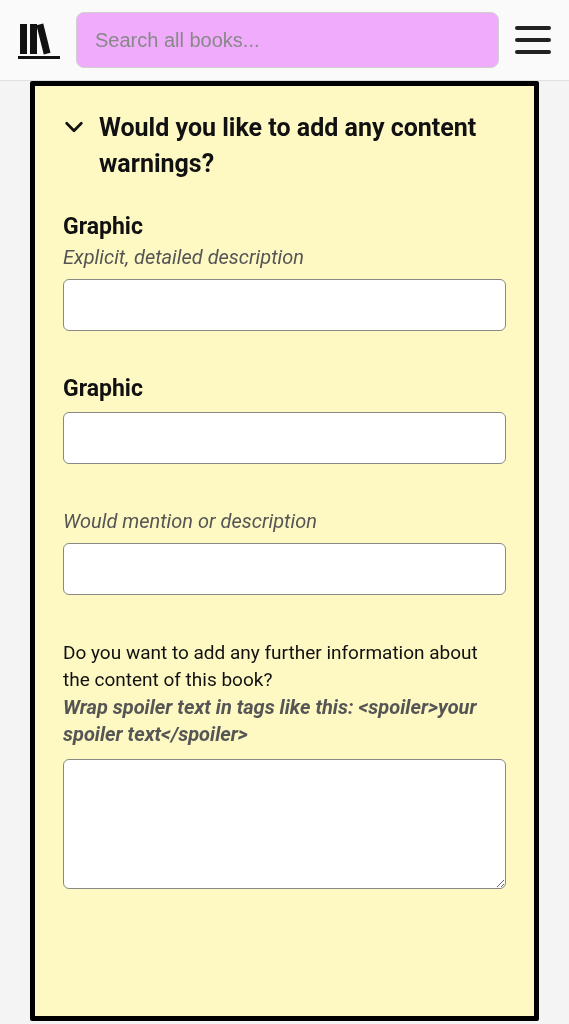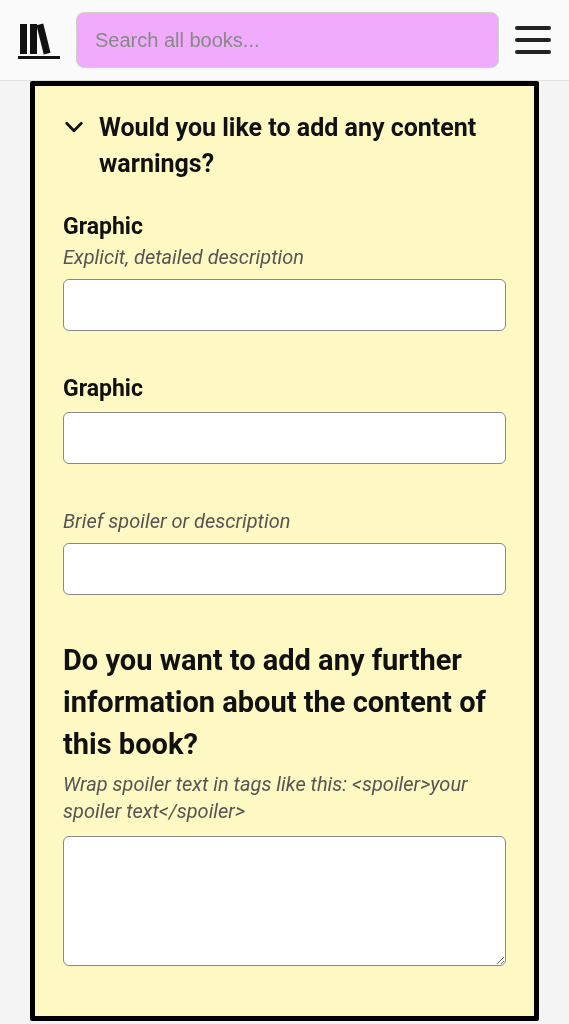--- a/index.html
+++ b/index.html
@@ -101,32 +101,32 @@
     height: 52px;
     border: 1px solid #888;
     border-radius: 6px;
     padding: 0 12px;
     font-size: 18px;
     background: #fff;
   }
   .field-group.no-hint .field-label { margin-bottom: 10px; }
   
   .textarea-label {
-    font-size: 29px;
-    font-weight: 700;
+    font-size: 19px;
+    font-weight: 400;
     color: #111;
     line-height: 1.45;
-    margin-bottom: 6px;
   }
   .textarea-hint {
     font-size: 20px;
     font-style: italic;
     color: #555;
     line-height: 1.38;
     margin-bottom: 10px;
+    font-weight: bold;
   }
   textarea.big {
     width: 100%;
     height: 130px;
     border: 1px solid #888;
     border-radius: 6px;
     padding: 10px 12px;
     font-size: 18px;
     font-family: inherit;
     resize: vertical;
@@ -171,21 +171,21 @@
       <div class="field-hint">Explicit, detailed description</div>
       <input class="text-input" type="text" value="" style="">
     </div>
 
     <div class="field-group no-hint">
       <div class="field-label">Graphic</div>
       <input class="text-input" type="text" value="" style="">
     </div>
 
     <div class="field-group">
-      <div class="field-hint">Brief spoiler or description</div>
+      <div class="field-hint">Would mention or description</div>
       <input class="text-input" type="text" value="" style="">
     </div>
 
     <div>
       <div class="textarea-label">Do you want to add any further information about the content of this book?</div>
       <div class="textarea-hint">Wrap spoiler text in tags like this: &lt;spoiler&gt;your spoiler text&lt;/spoiler&gt;</div>
       <textarea class="big" style=""></textarea>
     </div>
 
   </div>

